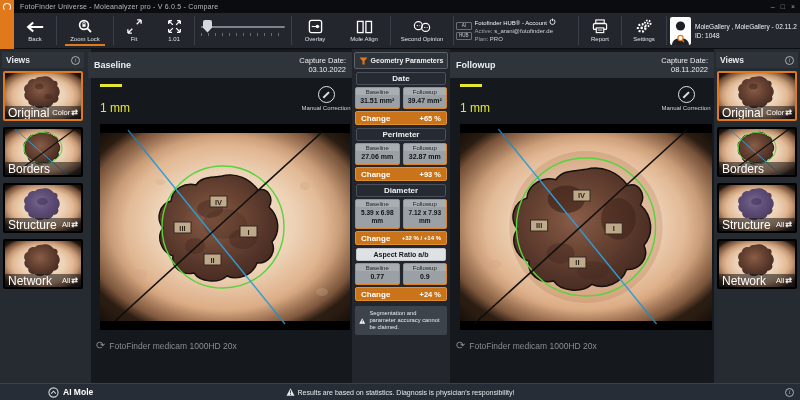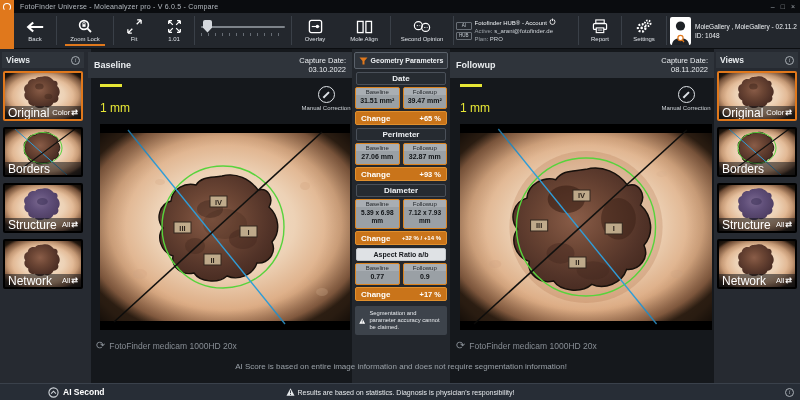--- a/index.html
+++ b/index.html
@@ -464,21 +464,21 @@
           <div class="bh">Baseline</div>
           <div class="bv">0.77</div>
         </div>
       <div class="vbox">
           <div class="bh">Followup</div>
           <div class="bv">0.9</div>
         </div>
     </div>
     <div class="changerow">
         <span class="cl">Change</span>
-        <span class="cv">+17 %</span>
+        <span class="cv">+24 %</span>
       </div>
 
     <div class="warnbox">
       <svg width="13" height="12" viewBox="0 0 13 12">
           <path d="M6.5,0.5 L12.5,11.5 H0.5 Z" fill="#fff"></path>
           <rect x="5.8" y="3.6" width="1.4" height="4.2" fill="#3d434b"></rect>
           <rect x="5.8" y="9" width="1.4" height="1.4" fill="#3d434b"></rect>
         </svg>
       <span class="wt">Segmentation and parameter accuracy cannot be claimed.</span>
     </div>
@@ -605,28 +605,27 @@
       <div class="thumb-label">
           <span class="n">Network</span>
           <span class="m">
             <span>All</span>
             <span class="swap">⇄</span>
           </span>
         </div>
     </div>
   </div>
 
-  <div class="abs ai-notice">AI Score is based on entire image information and does not require segmentation information!</div>
   <div class="abs ai-bar">
     <div class="ai-left">
       <svg width="11" height="11" viewBox="0 0 12 12">
           <circle cx="6" cy="6" r="5" stroke="#cfd4d9" stroke-width="1.2" fill="none"></circle>
           <path d="M3.4,7.2 L6,4.6 L8.6,7.2" stroke="#cfd4d9" stroke-width="1.2" fill="none"></path>
         </svg>
-      <span class="t">AI Second</span>
+      <span class="t">AI Mole</span>
     </div>
     <div class="ai-center">
       <svg width="9" height="8" viewBox="0 0 13 12">
           <path d="M6.5,0.5 L12.5,11.5 H0.5 Z" fill="#e6e9ec"></path>
           <rect x="5.8" y="3.6" width="1.4" height="4.2" fill="#272d36"></rect>
           <rect x="5.8" y="9" width="1.4" height="1.4" fill="#272d36"></rect>
         </svg>
       <span>Results are based on statistics. Diagnosis is physician's responsibility!</span>
     </div>
     <span class="icircle ai-info"></span>

